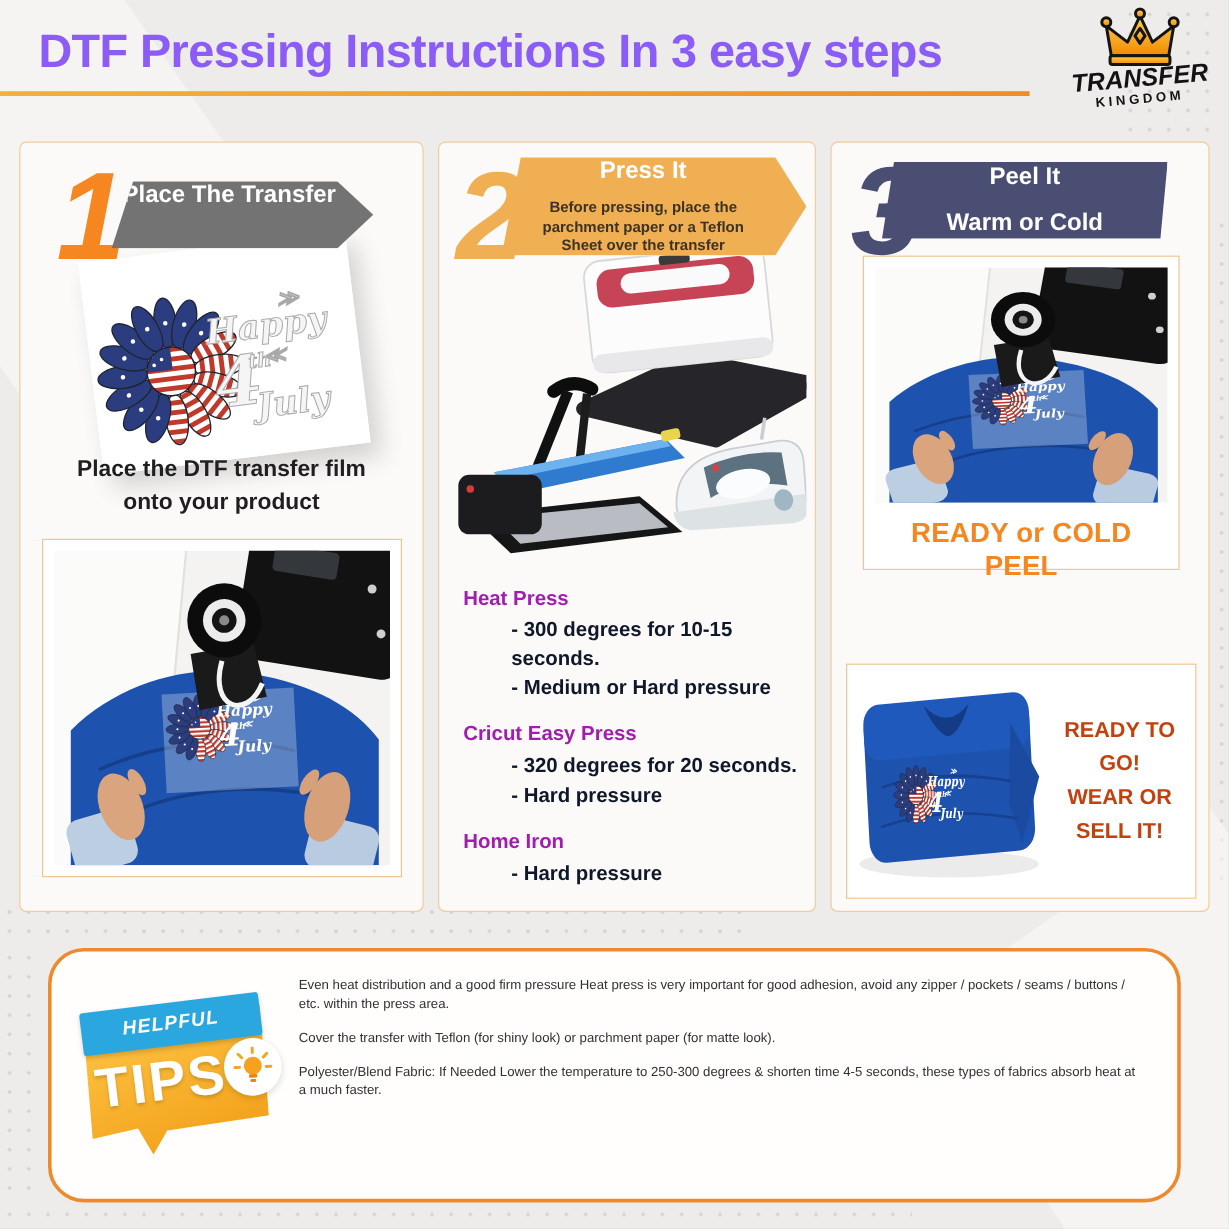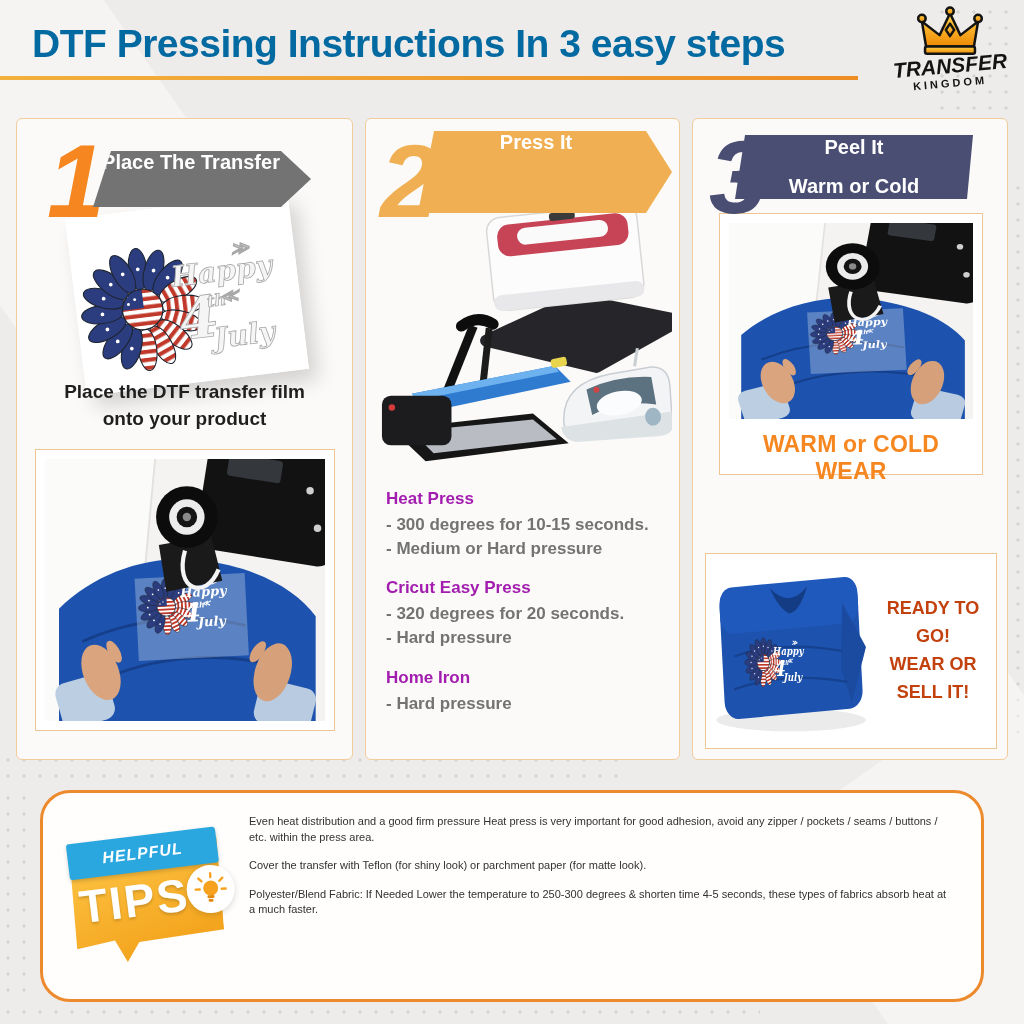--- a/index.html
+++ b/index.html
@@ -4,21 +4,21 @@
 <style>
   * { margin:0; padding:0; box-sizing:border-box; }
   body { background:#cfcfcf; font-family:"Liberation Sans", sans-serif; }
   .page { position:relative; width:1024px; height:1024px; background:#edecea; overflow:hidden; margin:0 auto; }
 
   
   .dots { position:absolute; background-image:radial-gradient(circle,#d7d5d2 1.5px,transparent 1.7px); background-size:16px 16px; z-index:0; }
   .streak { position:absolute; background:rgba(255,255,255,.45); transform:rotate(-35deg); z-index:0; }
 
   
-  .title { position:absolute; left:32px; top:22px; font-size:39px; font-weight:800; letter-spacing:-0.5px; color:#0369a1; z-index:2; }
+  .title { position:absolute; left:32px; top:22px; font-size:39px; font-weight:800; letter-spacing:-0.5px; color:#8b5cf6; z-index:2; }
   .title-underline { position:absolute; left:0; top:76px; width:858px; height:4px; background:linear-gradient(90deg,#f2b03c,#ee8d25); z-index:2; }
   .logo { position:absolute; right:12px; top:6px; width:124px; text-align:center; z-index:2; }
   .logo svg { display:block; margin:0 auto; }
   .logo-t1 { font-size:21px; font-weight:900; font-style:italic; color:#131313; transform:rotate(-5deg); margin-top:-4px; letter-spacing:0px; }
   .logo-t2 { font-size:11px; font-weight:800; color:#131313; transform:rotate(-5deg); letter-spacing:3px; margin-top:-1px; }
 
   
   .panel { position:absolute; top:118px; height:642px; background:#fbfaf8; border:1px solid #f2cc9c; border-radius:6px; z-index:1; }
   .panel1 { left:16px;  width:337px; }
   .panel2 { left:365px; width:315px; }
@@ -54,21 +54,21 @@
   .pf3 { left:26px; top:94px; width:264px; height:262px; }
   .photo-slot { width:100%; height:100%; }
   .pf3 .photo-slot { height:196px; }
   .peel-label { text-align:center; font-size:23px; font-weight:800; color:#F6861F; padding-top:12px; letter-spacing:.2px; }
 
   .products { position:absolute; left:8px; top:94px; width:298px; height:266px; }
 
   .methods { position:absolute; left:20px; top:370px; right:10px; }
   .method { margin-bottom:17px; }
   .method h3 { font-size:17px; color:#a21caf; font-weight:800; margin:0 0 4px; }
-  .method .ml { font-size:17px; font-weight:800; color:#737373; line-height:1.42; }
+  .method .ml { font-size:17px; font-weight:800; color:#0f172a; line-height:1.42;margin-left:40px; }
 
   .ready-box { position:absolute; left:12px; top:434px; width:292px; height:196px; background:#fff;
                border:1px solid #efc593; display:flex; align-items:center; overflow:hidden; }
   .ready-box .shirt-wrap { width:170px; height:180px; flex:0 0 auto; }
   .ready-text { flex:1; font-size:18px; font-weight:800; color:#c2410c; line-height:1.55; text-align:center; padding-right:6px; }
 
   
   .tips { position:absolute; left:40px; top:790px; width:944px; height:212px; background:#fffefd;
           border:3px solid #EE8A2E; border-radius:30px; z-index:2; }
   .tips-text { position:absolute; left:206px; top:21px; right:26px; font-size:11px; color:#313131; line-height:1.42; }
@@ -270,20 +270,21 @@
               <ellipse cx="228" cy="206" rx="6" ry="13" fill="#d6a07a" transform="rotate(34 228 206)"></ellipse>
             </g>
           </svg></div>
     </div>
   </section>
 
   <section class="panel panel2">
     <div class="step-num n2">2</div>
     <div class="banner banner2">
       <div class="bt">Press It</div>
+      <div class="bs">Before pressing, place the parchment paper or a Teflon Sheet over the transfer</div>
     </div>
     <div class="products">
       <div class="photo-slot"><svg viewBox="0 0 300 268" width="100%" height="100%" preserveAspectRatio="none">
             <rect width="300" height="268" fill="none"></rect>
             <g transform="translate(112,6) rotate(-6)">
               <polygon points="-12,122 82,90 184,122 96,160" fill="#26262a" stroke="#26262a" stroke-width="12" stroke-linejoin="round"></polygon>
               <rect x="0" y="0" width="152" height="94" rx="14" fill="#fcfcfc" stroke="#d8d8d8" stroke-width="1.5"></rect>
               <rect x="0" y="78" width="152" height="16" rx="8" fill="#e8e8ea"></rect>
               <rect x="10" y="8" width="132" height="32" rx="12" fill="#c64456"></rect>
               <rect x="30" y="13" width="92" height="17" rx="8.5" fill="#fafafa"></rect>
@@ -414,21 +415,21 @@
               <rect x="14" y="234" width="58" height="50" rx="12" fill="#bccfe2" transform="rotate(-16 43 259)"></rect>
               <ellipse cx="60" cy="228" rx="19" ry="31" fill="#d9a47e" transform="rotate(-22 60 228)"></ellipse>
               <ellipse cx="74" cy="206" rx="6" ry="13" fill="#d9a47e" transform="rotate(-30 74 206)"></ellipse>
             </g>
             <g>
               <rect x="226" y="240" width="62" height="48" rx="12" fill="#b8cbe0" transform="rotate(14 257 264)"></rect>
               <ellipse cx="244" cy="228" rx="19" ry="32" fill="#d6a07a" transform="rotate(18 244 228)"></ellipse>
               <ellipse cx="228" cy="206" rx="6" ry="13" fill="#d6a07a" transform="rotate(34 228 206)"></ellipse>
             </g>
           </svg></div>
-      <div class="peel-label">WARM or COLD WEAR</div>
+      <div class="peel-label">READY or COLD PEEL</div>
     </div>
     <div class="ready-box">
       <div class="shirt-wrap"><svg viewBox="0 0 300 240" width="100%" height="100%" preserveAspectRatio="none">
             <ellipse cx="150" cy="212" rx="132" ry="15" fill="rgba(0,0,0,0.08)"></ellipse>
             <g transform="rotate(-4 150 115)">
               <rect x="28" y="32" width="244" height="172" rx="24" fill="#1d53ae"></rect>
               <rect x="28" y="28" width="244" height="62" rx="22" fill="#2059bc"></rect>
               <path d="M118,34 q34,30 66,2 q-16,34 -34,34 q-18,-8 -32,-36 Z" fill="#133c85"></path>
               <polygon points="244,62 282,124 252,196 236,150" fill="#1a4ba0"></polygon>
               <path d="M50,120 q80,-16 190,6" stroke="#16418f" stroke-width="3" fill="none"></path>

